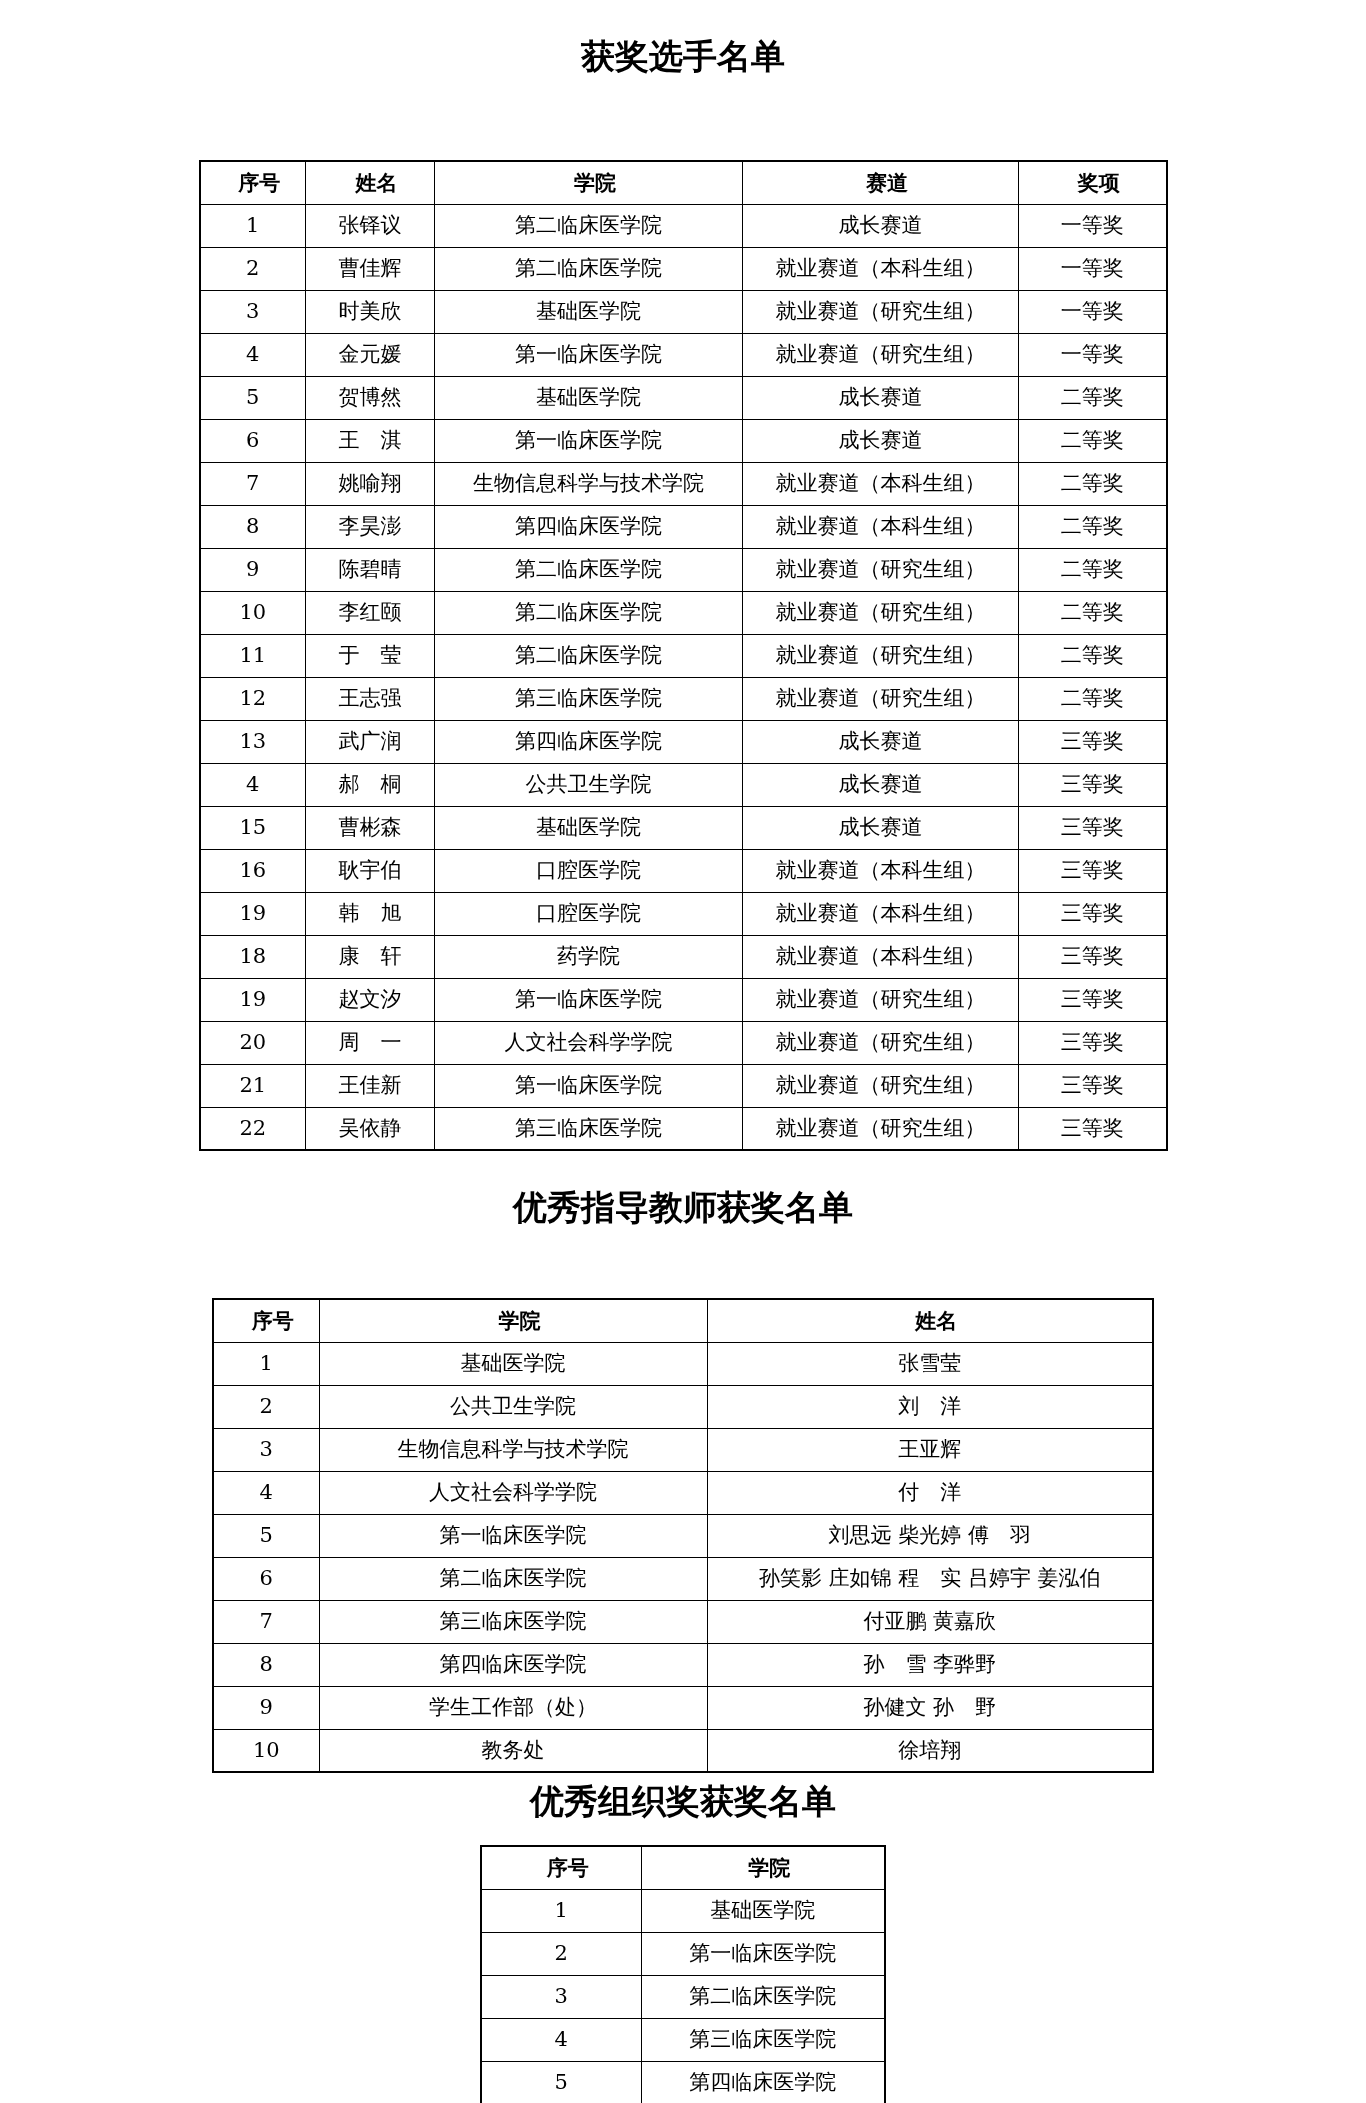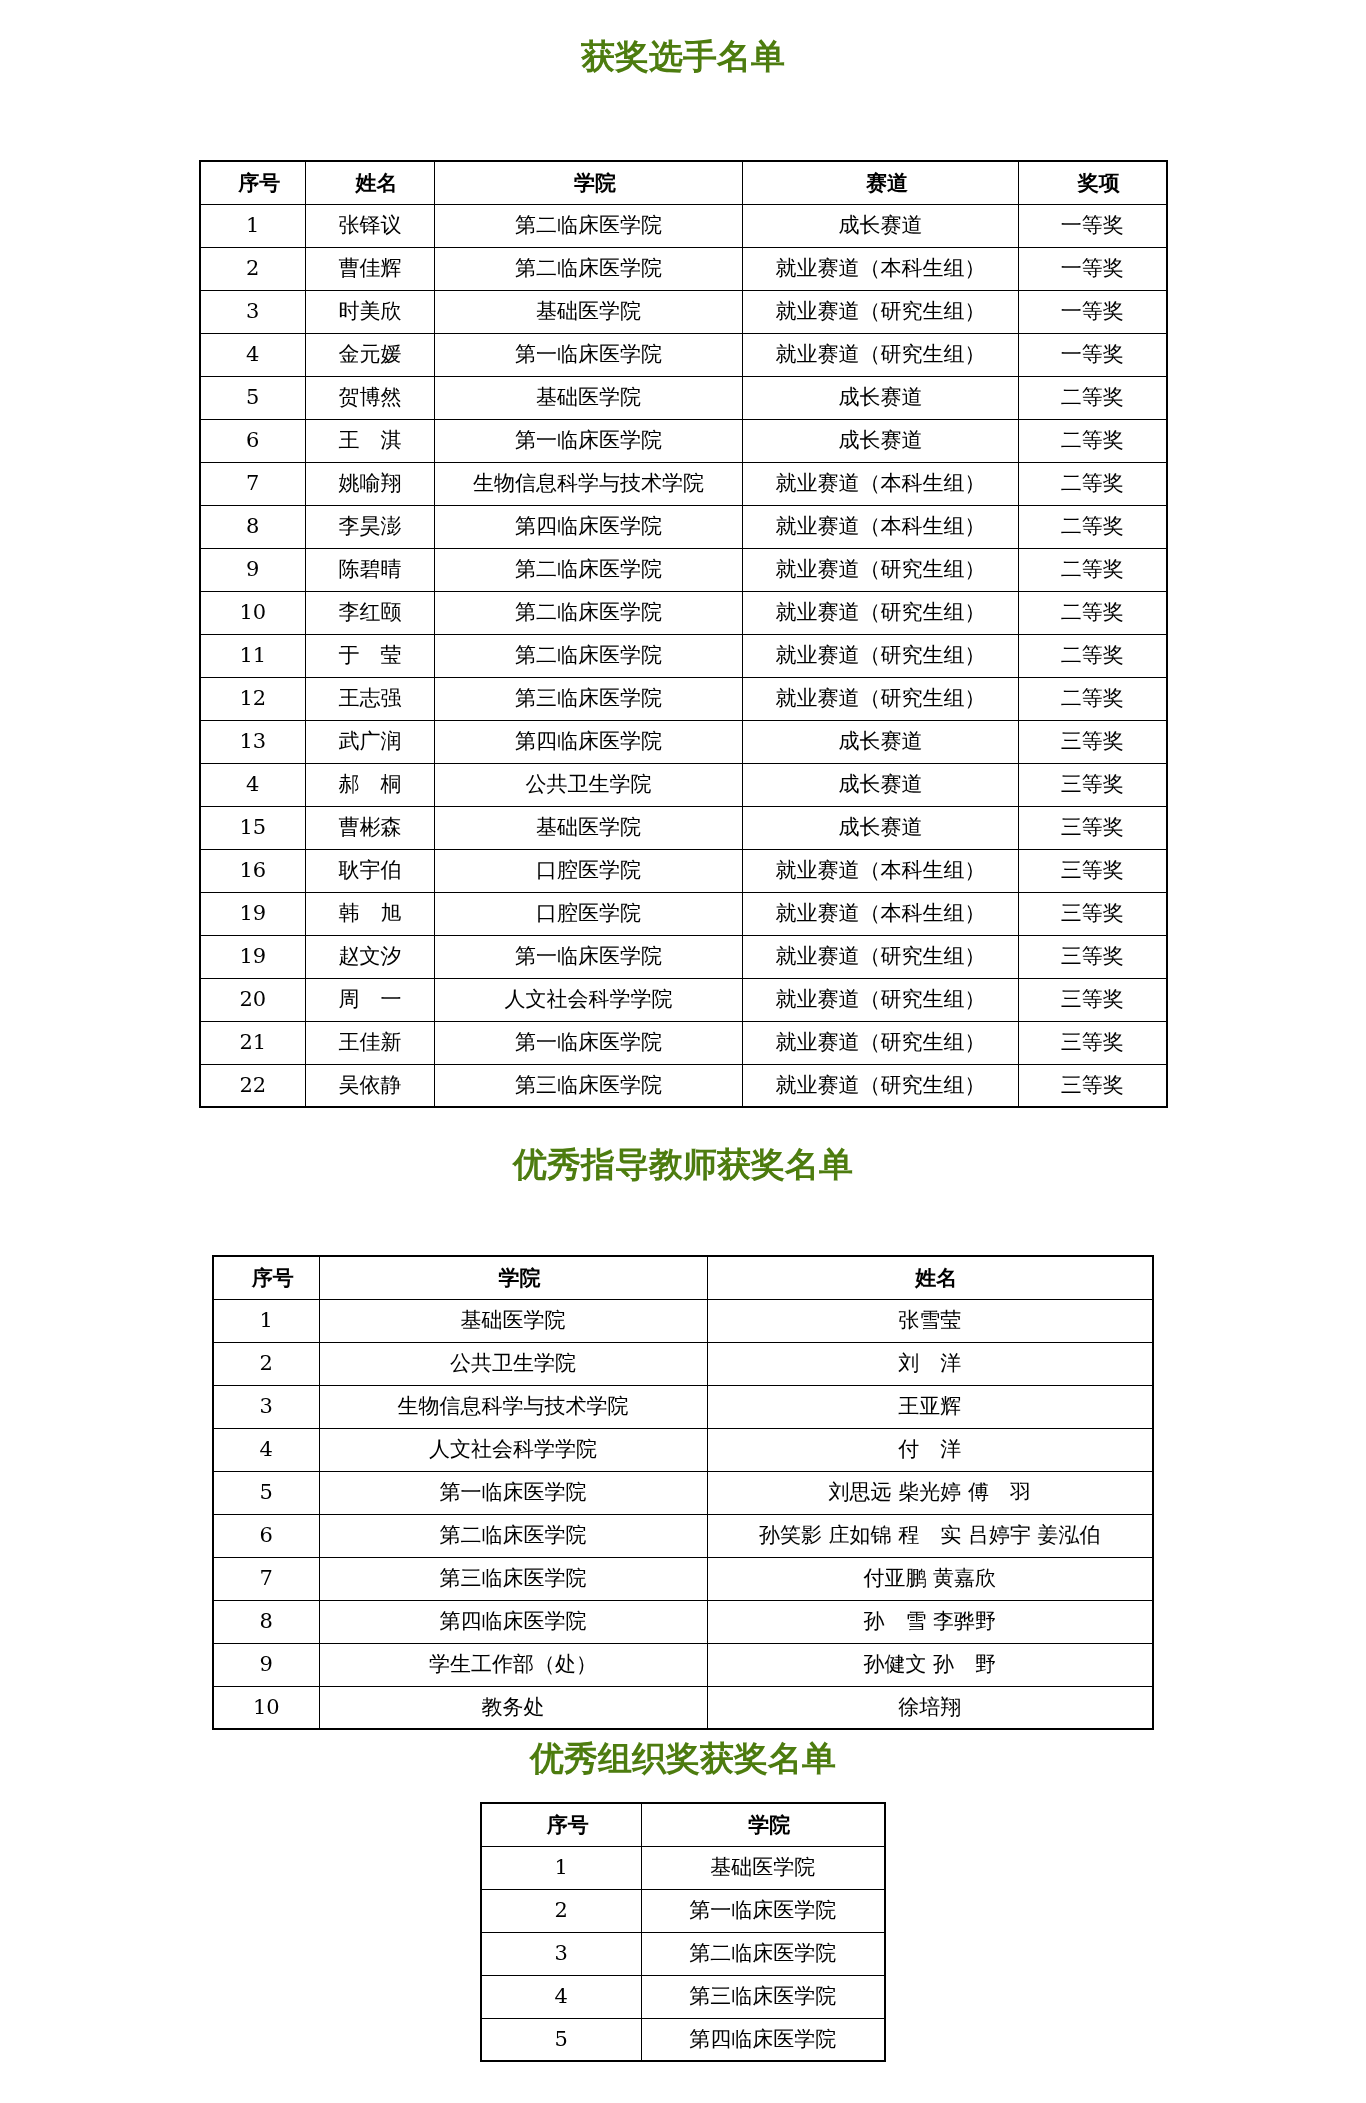--- a/index.html
+++ b/index.html
@@ -12,21 +12,21 @@
     font-family: "DejaVu Serif", serif;
     overflow: hidden;
   }
   .doc-title {
     font-family: "DejaVu Sans", sans-serif;
     font-weight: 700;
     font-size: 34px;
     line-height: 48px;
     text-align: center;
     margin: 0;
-    color: #4d7c0f;
+    color: #000000;
   }
   #title-1 { margin-top: 32px; }
   #title-2 { margin-top: 32px; }
   #title-3 { margin-top: 4px; }
 
   table {
     border-collapse: collapse;
     table-layout: fixed;
     margin: 0 auto;
     border: 2px solid #000;
@@ -203,20 +203,27 @@
         <td>三等奖</td>
       </tr>
       <tr>
         <td>19</td>
         <td>韩　旭</td>
         <td>口腔医学院</td>
         <td>就业赛道（本科生组）</td>
         <td>三等奖</td>
       </tr>
       <tr>
+        <td>18</td>
+        <td>康　轩</td>
+        <td>药学院</td>
+        <td>就业赛道（本科生组）</td>
+        <td>三等奖</td>
+      </tr>
+      <tr>
         <td>19</td>
         <td>赵文汐</td>
         <td>第一临床医学院</td>
         <td>就业赛道（研究生组）</td>
         <td>三等奖</td>
       </tr>
       <tr>
         <td>20</td>
         <td>周　一</td>
         <td>人文社会科学学院</td>

